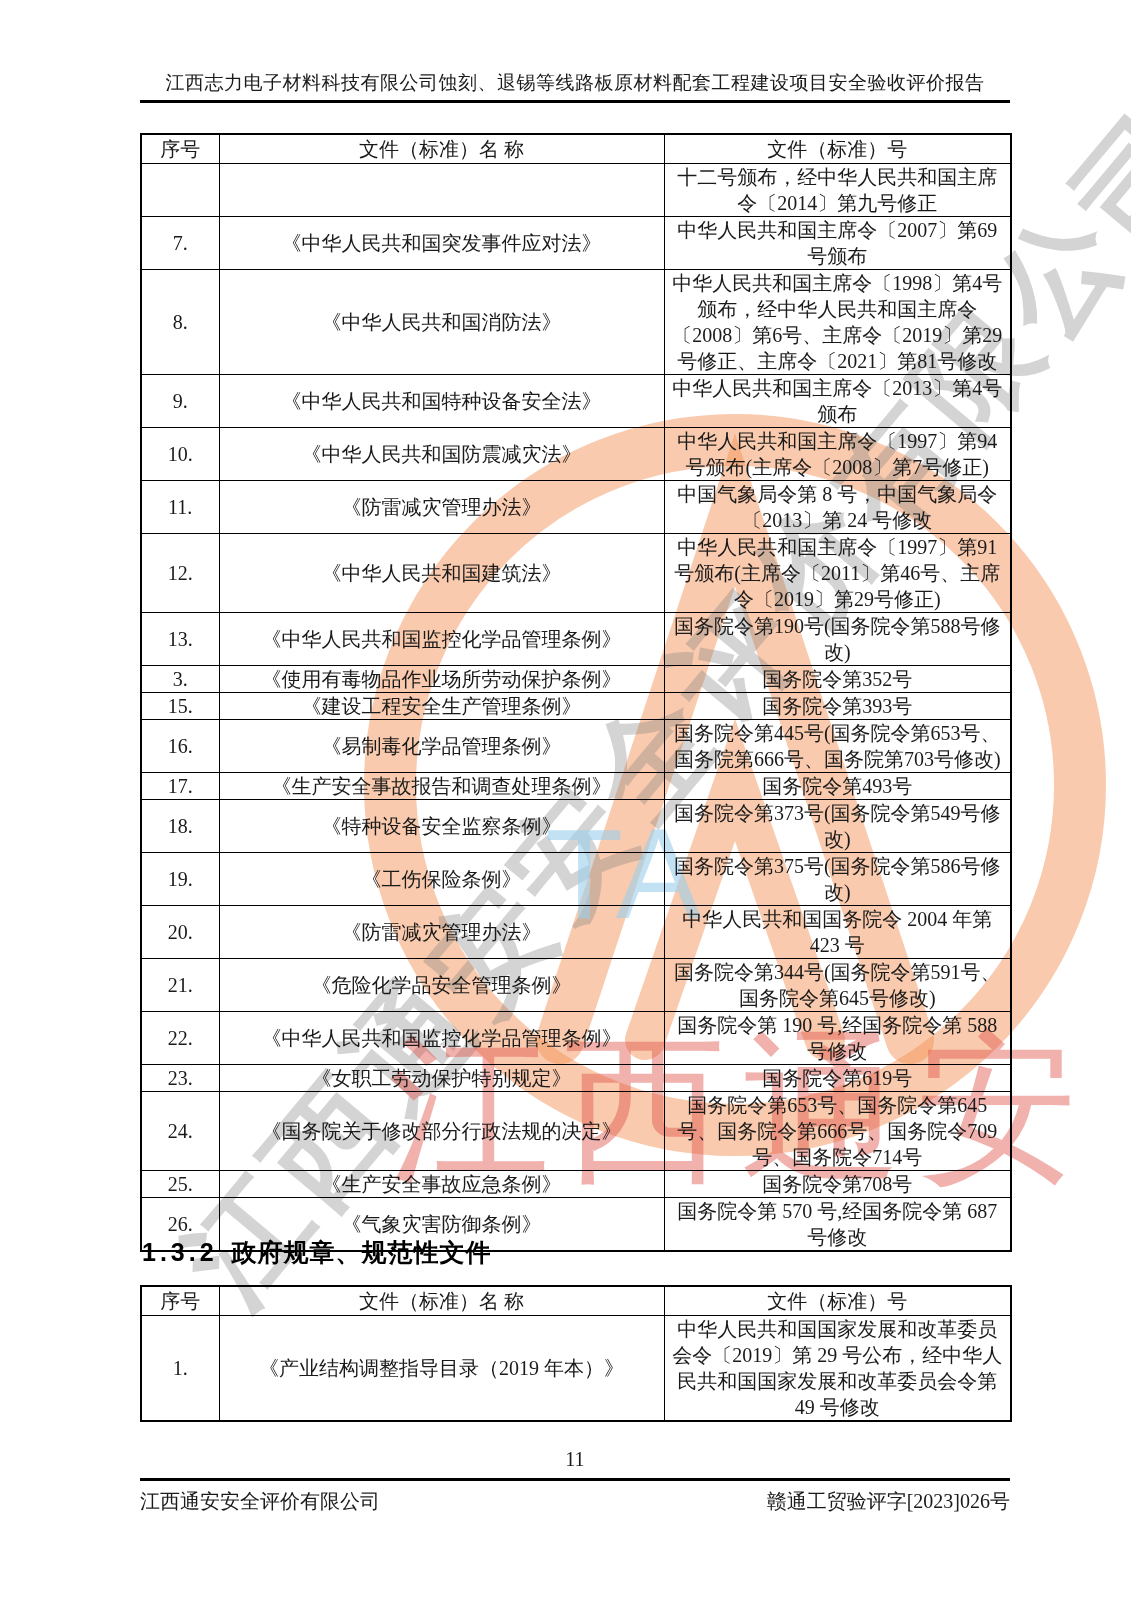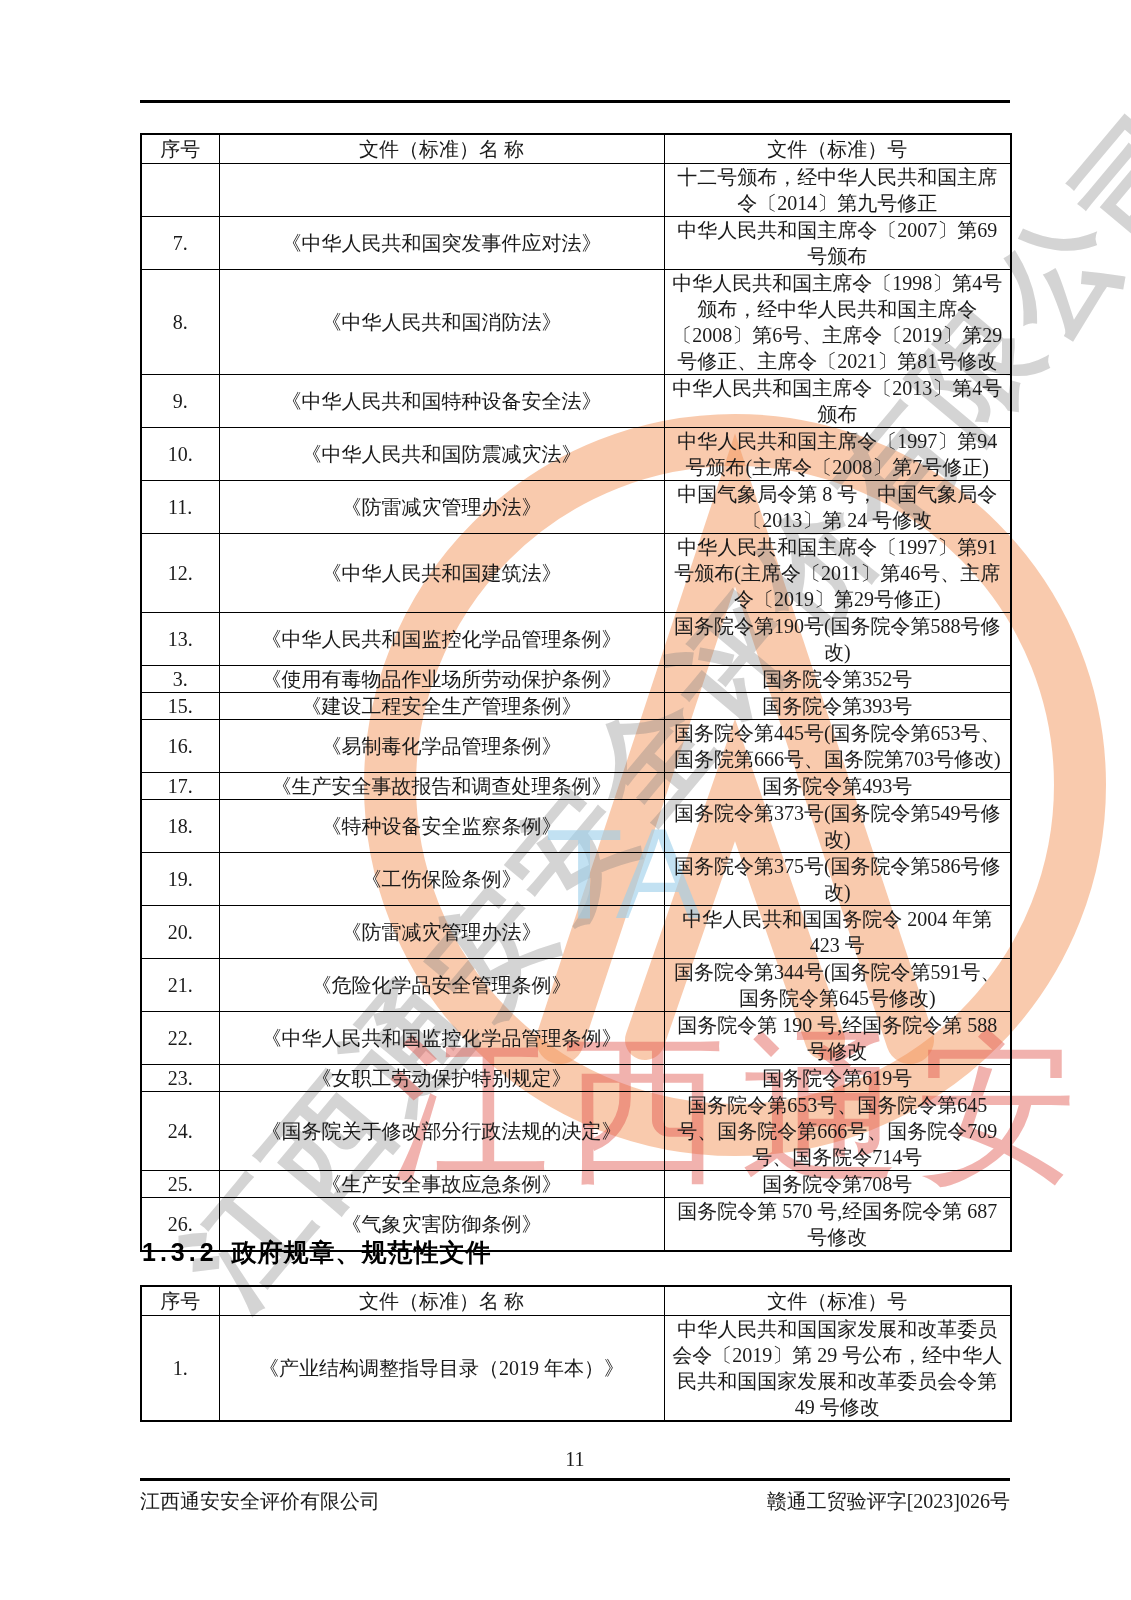--- a/index.html
+++ b/index.html
@@ -106,20 +106,21 @@
       <path d="M 215 650 L 390 120 L 565 650" fill="none" stroke="rgba(244,150,92,0.50)" stroke-width="48" stroke-linecap="round"></path>
       <path d="M 300 650 L 390 390 L 480 650" fill="none" stroke="rgba(244,150,92,0.50)" stroke-width="40" stroke-linecap="round"></path>
     </svg>
     <div class="wm-diagonal">江西通安安全评价有限公司</div>
     <div class="wm-ta">TA</div>
     <div class="wm-red">江西通安</div>
   </div>
 
   <div class="content">
 
+    <div class="doc-header">江西志力电子材料科技有限公司蚀刻、退锡等线路板原材料配套工程建设项目安全验收评价报告</div>
     <div class="header-rule"></div>
 
     <table class="doc-table" id="table1">
       <colgroup>
           <col class="c-no">
           <col class="c-name">
           <col class="c-number">
         </colgroup>
       <thead>
           <tr>

